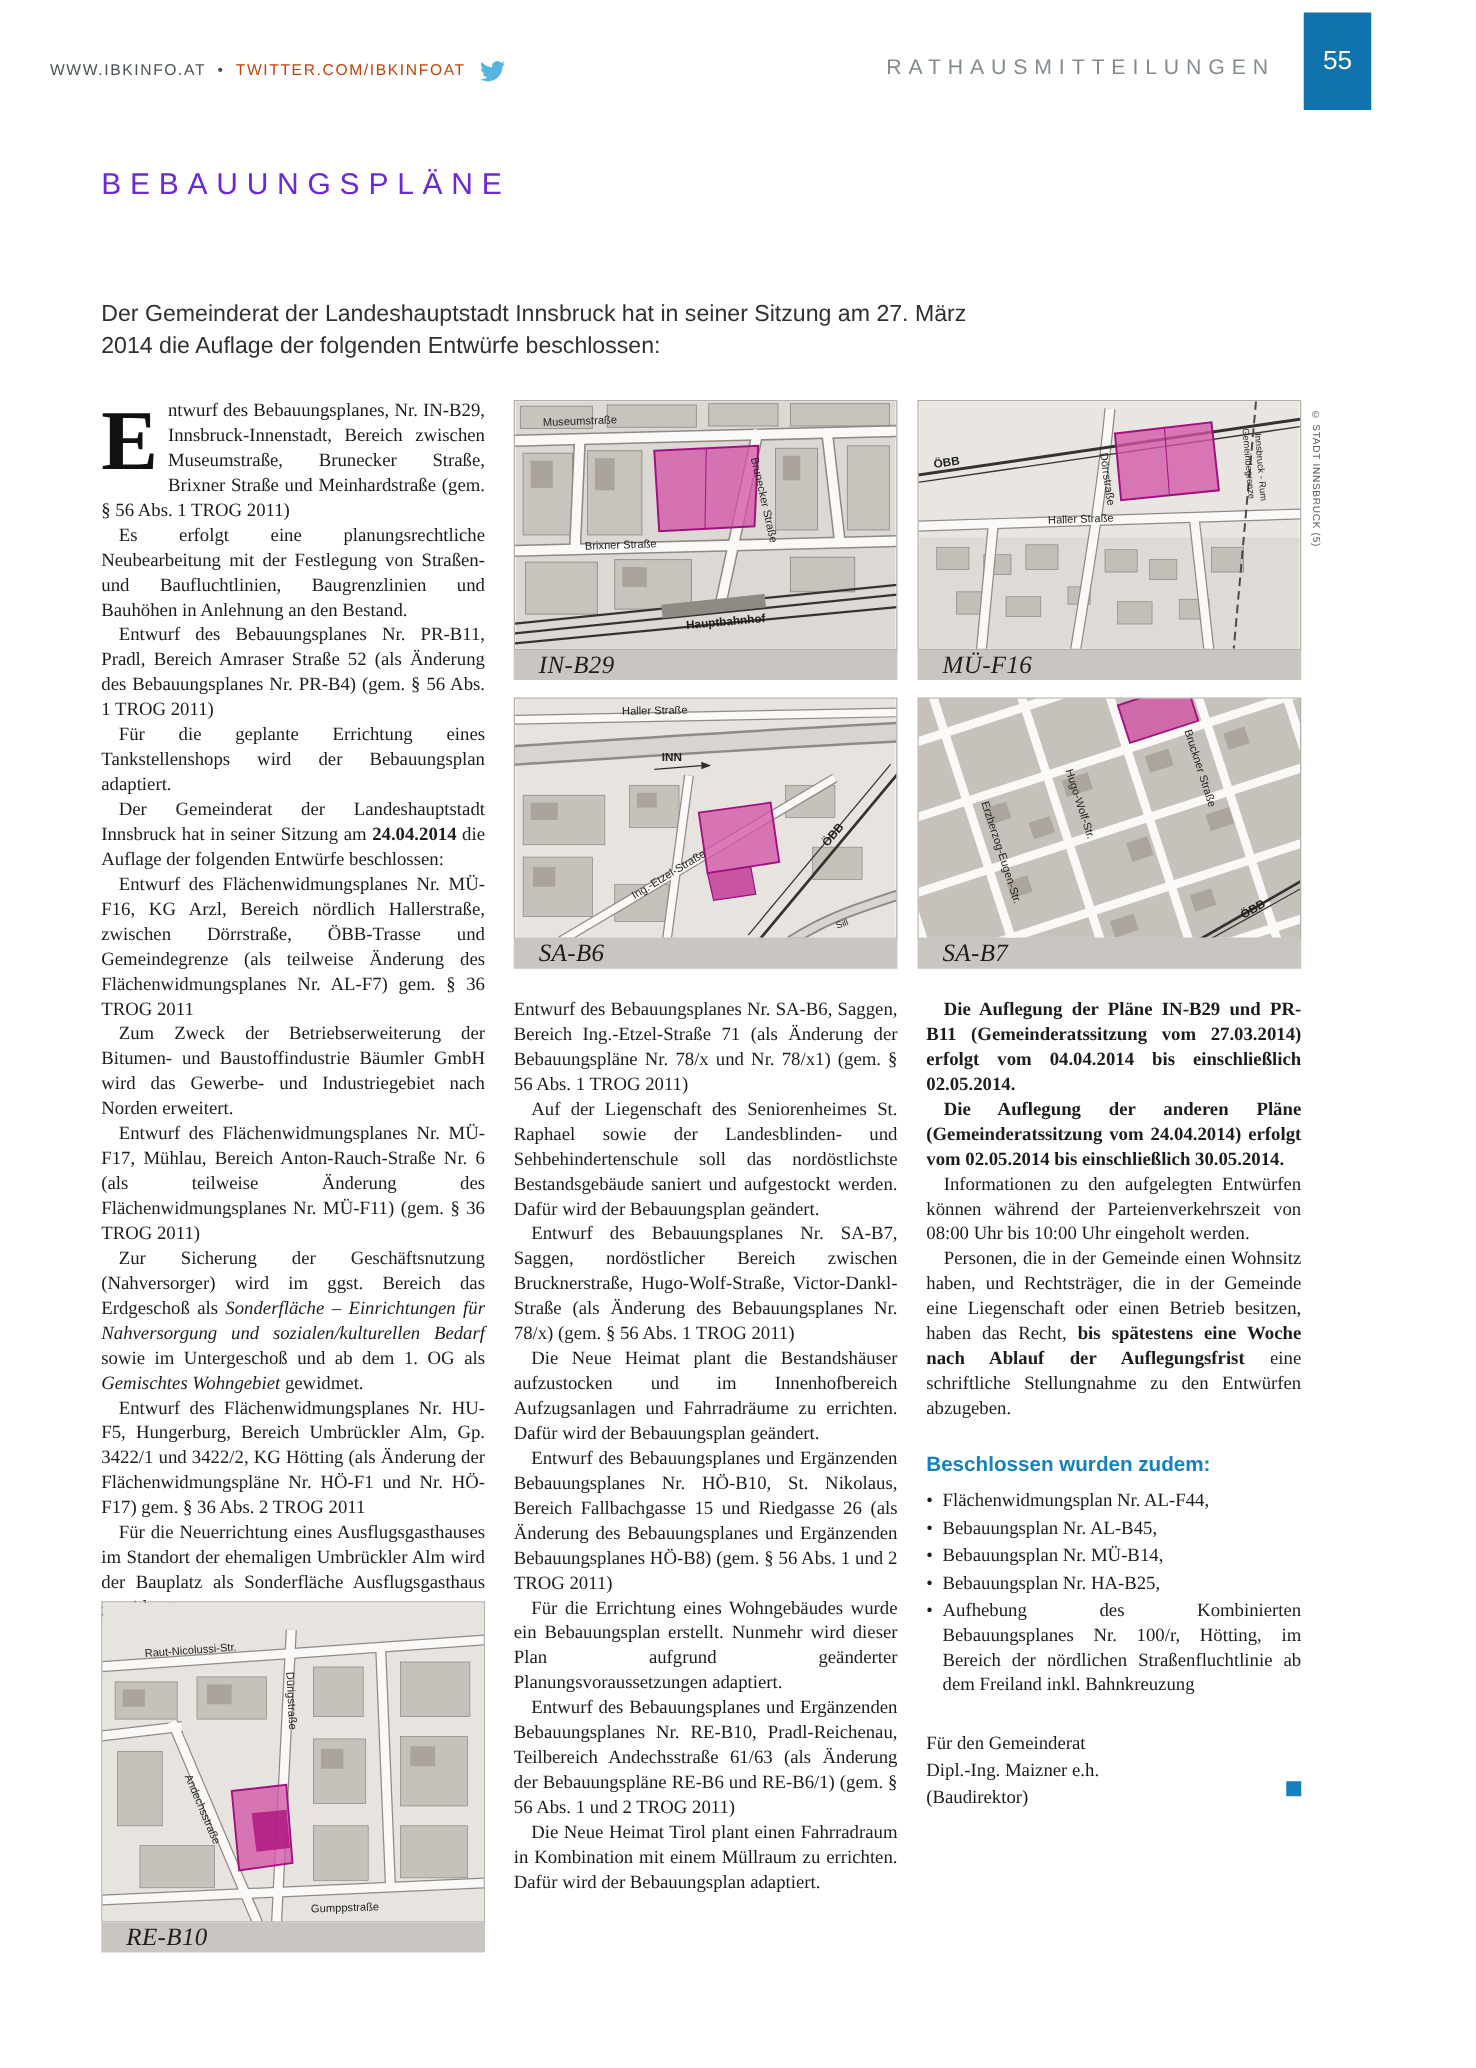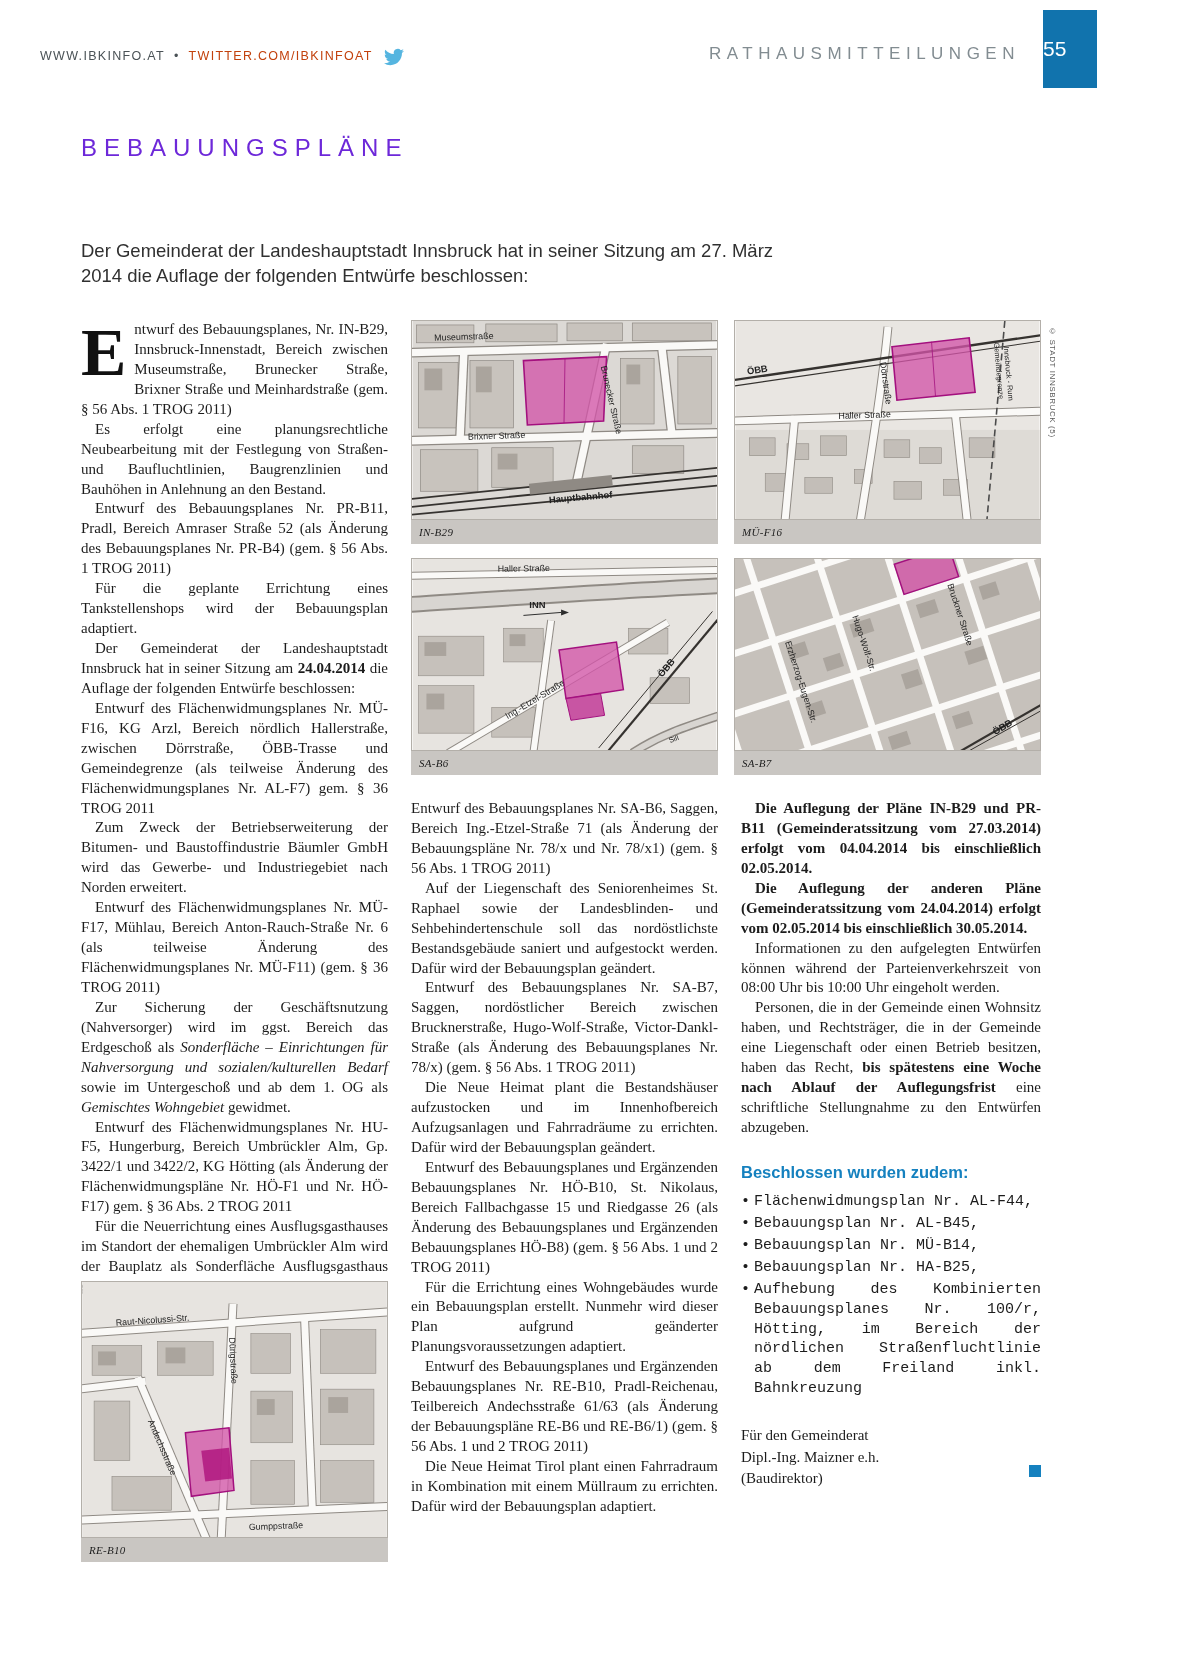--- a/index.html
+++ b/index.html
@@ -7,21 +7,21 @@
   body { background:#ffffff; font-family:"Liberation Sans", sans-serif; color:#1a1a1a; }
   .page { position:relative; width:1181px; height:1654px; background:#fff; overflow:hidden; }
 
   
   .mast-left { position:absolute; left:40px; top:46px; display:flex; align-items:center; gap:9px;
                font-size:12.5px; letter-spacing:1.3px; color:#4a5256; }
   .mast-left .tw { color:#c2410c; }
   .tw-icon svg { width:24px; height:20px; fill:#55b5e0; display:block; transform:translateY(1px); }
   .rubric { position:absolute; right:161px; top:44px; font-size:17px; letter-spacing:5.5px; color:#828c91; }
   .pagenum-box { position:absolute; left:1043px; top:10px; width:54px; height:78px; background:#1173ad;
-                 color:#fff; display:flex; align-items:center; justify-content:flex-start; font-size:21px; }
+                 color:#fff; display:flex; align-items:center; justify-content:center; font-size:21px; }
 
   
   .kicker { position:absolute; left:81px; top:134px; font-size:24px; letter-spacing:7px; color:#6d28d9; }
   .title  { position:absolute; left:79px; top:165px; font-size:42px; font-weight:600; color:#151515; letter-spacing:-0.3px; }
   .intro  { position:absolute; left:81px; top:238px; width:700px; font-size:18.5px; line-height:1.37; color:#303030; }
 
   
   .serifcol { font-family:"Liberation Serif", serif; font-size:15px; line-height:1.33; text-align:justify;
               color:#1c1c1c; hyphens:auto; }
   .serifcol p { margin:0; }
@@ -32,33 +32,33 @@
   #col2 { position:absolute; left:411px; top:799px; width:307px; }
   #col3 { position:absolute; left:741px; top:799px; width:300px; }
   .dropcap { float:left; font-size:68px; line-height:0.82; padding:5px 8px 0 0; font-weight:bold; color:#111; }
 
   
   #maps { position:absolute; left:411px; top:320px; width:630px; display:grid;
           grid-template-columns:307px 307px; column-gap:16px; row-gap:14px; }
   figure { margin:0; }
   .map svg { display:block; border:1px solid #b3afa9; }
   .map-caption { height:24px; line-height:24px; background:#c9c6c2; font-family:"Liberation Serif", serif;
-                 font-style:italic; font-size:11px; padding-left:8px; color:#1d1d1d; letter-spacing:0.3px; }
+                 font-style:italic; font-size:20px; padding-left:20px; color:#1d1d1d; letter-spacing:0.3px; }
   #map-re { position:absolute; left:81px; top:1281px; width:307px; }
   .map text { font-family:"Liberation Sans", sans-serif; font-size:9px; fill:#1f1f1f; }
   .map text.b  { font-weight:bold; font-size:9.5px; }
   .map text.s8 { font-size:7.5px; }
   #credit { position:absolute; left:1048px; top:327px; writing-mode:vertical-rl; font-size:8px;
             letter-spacing:0.6px; color:#5a5a5a; }
 
   
   .blue-head { font-family:"Liberation Sans", sans-serif; color:#1581bf; font-size:16.5px; font-weight:bold;
                margin:24px 0 8px; text-align:left; }
   .bullets { list-style:none; }
-  .bullets li { position:relative; padding-left:13px; margin-bottom:2px; text-align:justify;font-family:Liberation Mono, monospace; }
+  .bullets li { position:relative; padding-left:13px; margin-bottom:2px; text-align:justify; }
   .bullets li::before { content:"•"; position:absolute; left:0; }
   .signoff { margin-top:26px; position:relative; line-height:1.42; text-align:left; }
   .end-square { position:absolute; right:0; top:40px; width:12px; height:12px; background:#1581bf; }
 </style>
 </head>
 <body>
 
 <div class="page">
 
   <div class="mast-left">

